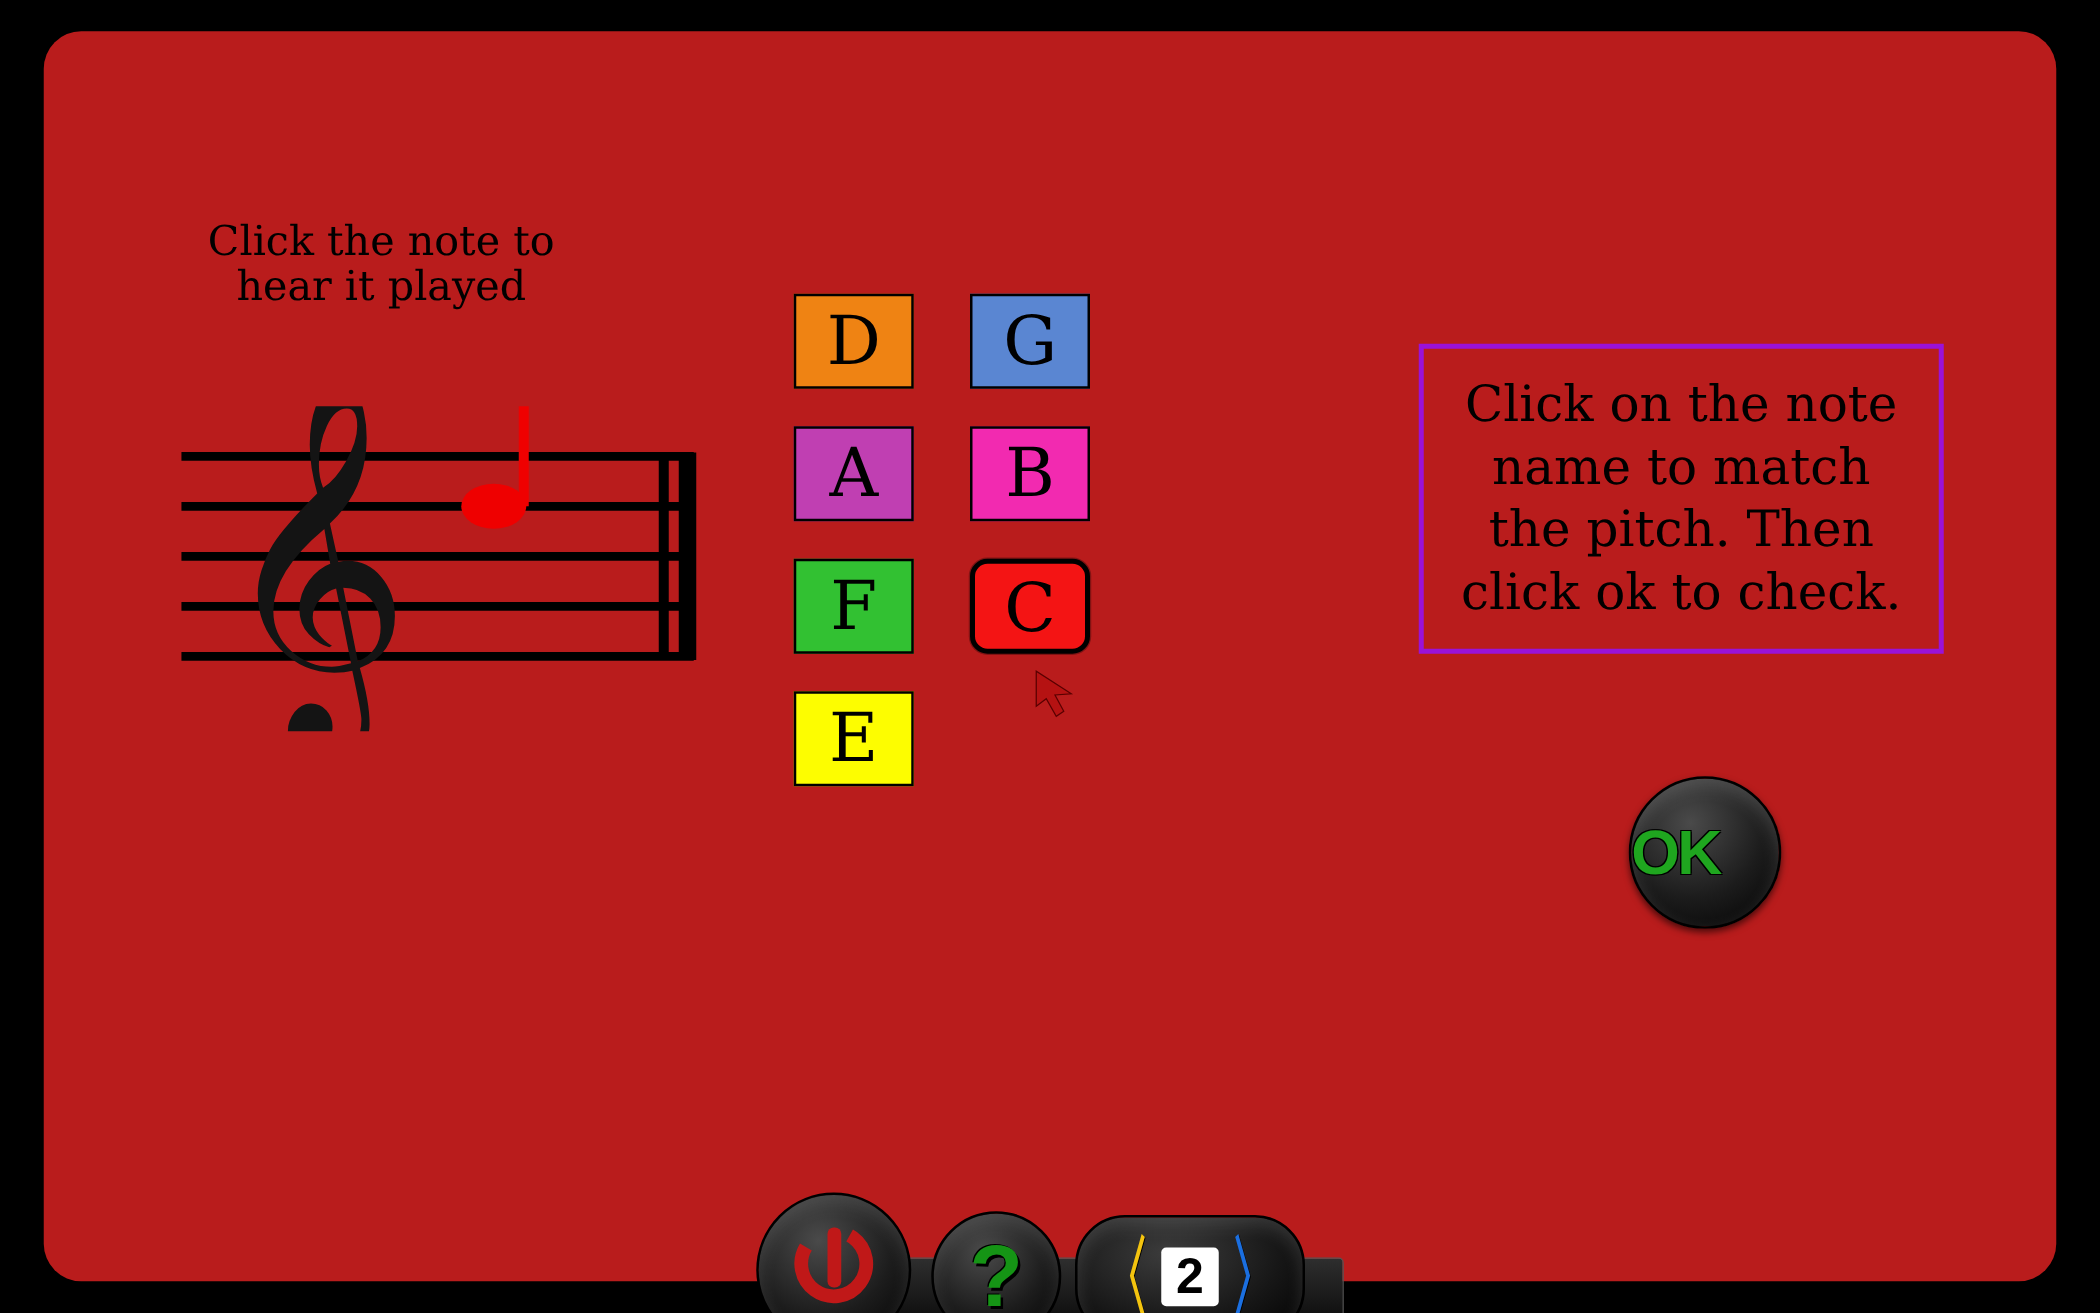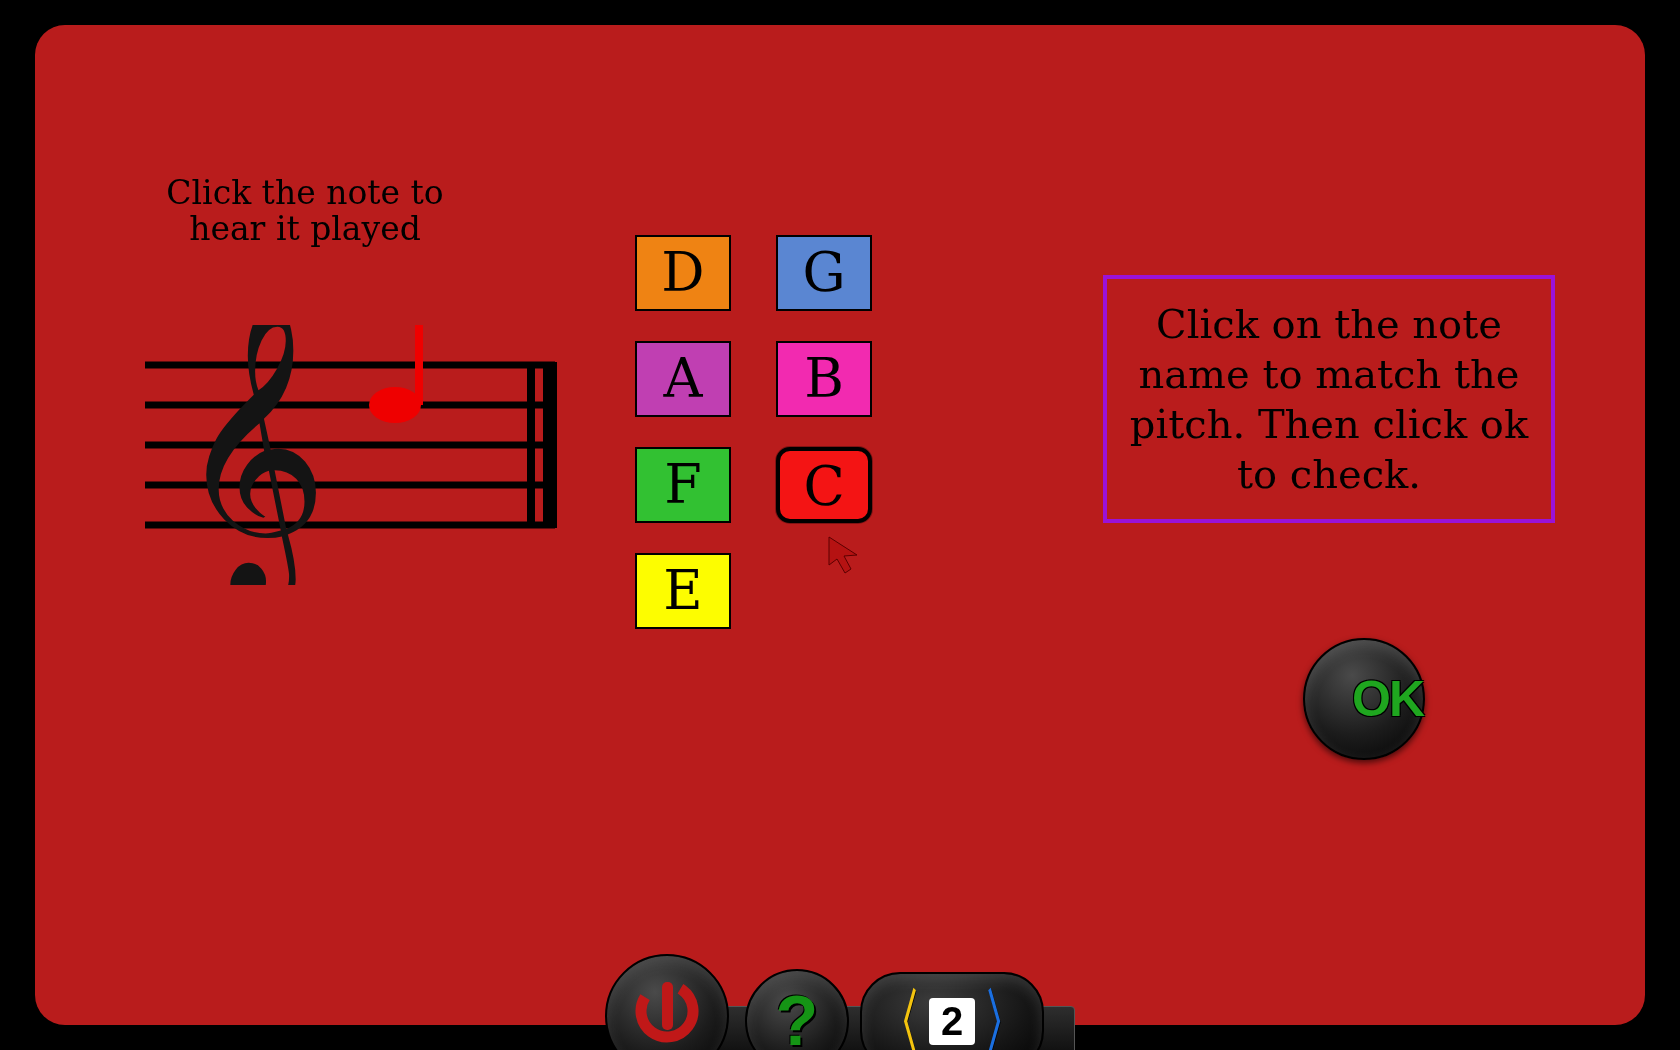--- a/index.html
+++ b/index.html
@@ -65,43 +65,43 @@
   }
   .note-btn.selected {
     border: 4px solid #000;
     border-radius: 14px;
     box-shadow: 0 0 0 1px rgba(0,0,0,0.3);
   }
   .instruction-right {
     position: absolute;
     right: 90px;
     top: 250px;
-    width: 452px;
+    width: 420px;
     border: 4px solid #9a12d8;
     padding: 20px 18px;
     font-size: 40px;
     line-height: 1.25;
     text-align: center;
     color: #000;
     box-sizing: border-box;
   }
   .ok-btn {
     position: absolute;
     right: 220px;
-    top: 613px;
+    top: 596px;
     width: 118px;
     height: 118px;
     border-radius: 50%;
     background: radial-gradient(circle at 40% 30%, #4a4a4a 0%, #1c1c1c 55%, #000 100%);
     border: 2px solid #000;
     box-shadow: 0 3px 6px rgba(0,0,0,0.6), inset 0 6px 14px rgba(255,255,255,0.18);
     cursor: pointer;
     display: flex;
     align-items: center;
-    justify-content: flex-end;
+    justify-content: flex-start;
   }
   .ok-btn span {
     font-family: Arial, sans-serif;
     font-weight: 900;
     font-size: 50px;
     color: #1fa61f;
     letter-spacing: -2px;
     text-shadow: 1px 1px 0 #000, -1px -1px 0 #000, 1px -1px 0 #000, -1px 1px 0 #000;
   }
 

